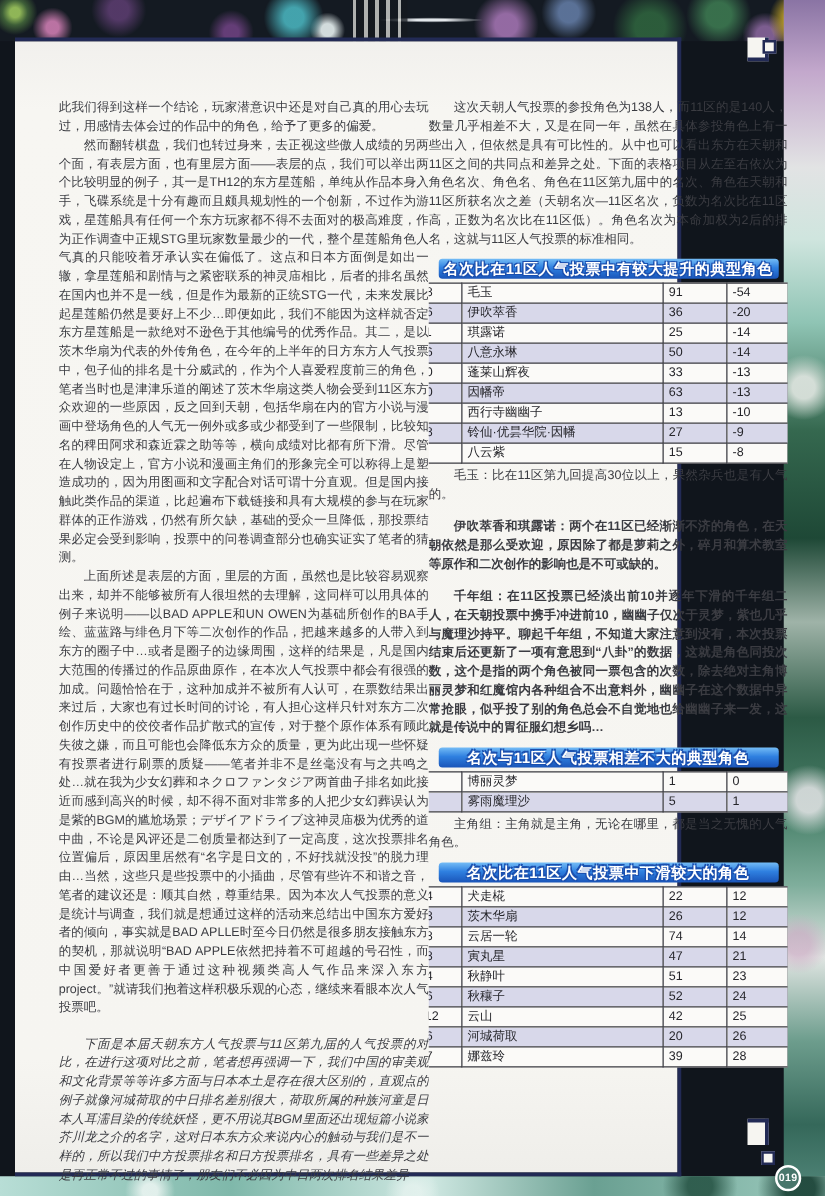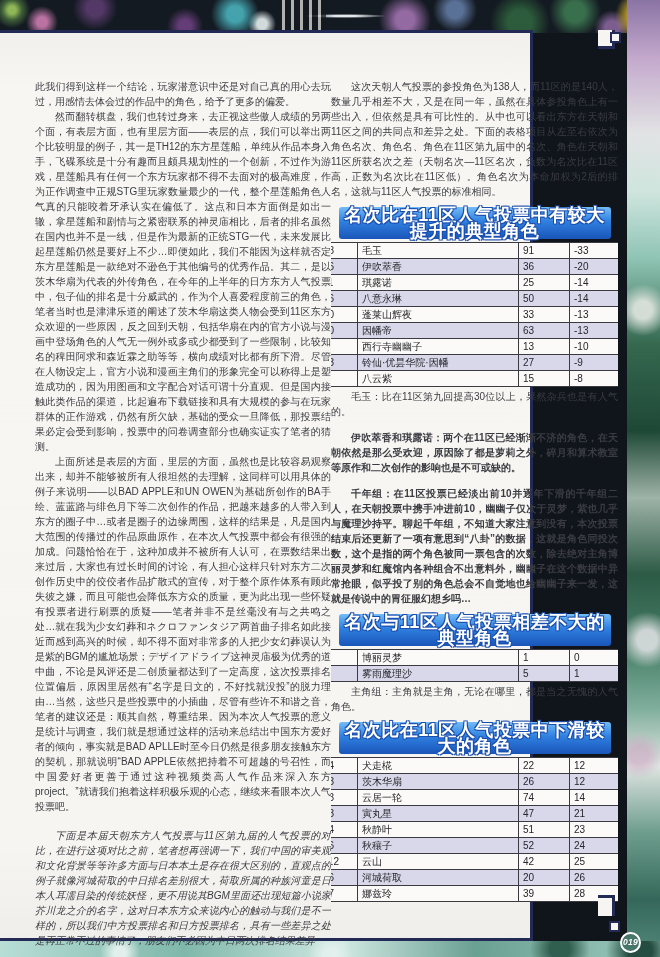--- a/index.html
+++ b/index.html
@@ -44,53 +44,52 @@
     position:absolute;left:0;top:941px;width:660px;height:16px;
     background:
       radial-gradient(circle at 120px 12px, rgba(245,250,248,.8) 6px, transparent 20px),
       radial-gradient(circle at 330px 14px, rgba(235,245,242,.7) 7px, transparent 22px),
       radial-gradient(circle at 560px 8px, rgba(40,85,70,.9) 10px, transparent 30px),
       radial-gradient(circle at 640px 10px, rgba(30,70,58,.95) 12px, transparent 34px),
       linear-gradient(90deg,#b8ded6 0%,#7fb8aa 28%,#cfe8e2 52%,#6aa092 72%,#9ccabd 100%);
   }
   
   .page{
-    position:absolute;left:0;top:30px;width:533px;height:911px;box-sizing:border-box;
+    position:absolute;left:12px;top:30px;width:533px;height:911px;box-sizing:border-box;
     background:linear-gradient(180deg,#f1f0ed 0%,#f7f6f2 6%,#f6f5f1 90%,#efeeea 100%);
     border-top:3px solid #222a55;border-right:3px solid #222a55;border-bottom:3px solid #222a55;
   }
   .corner-dot{position:absolute;background:#f6f5f1;border:2px solid #222a55;width:7px;height:7px;}
   .dot-tr{left:610px;top:32px;}
   .dot-br{left:609px;top:921px;}
   .step-tr{position:absolute;left:598px;top:30px;width:14px;height:16px;background:#f6f5f1;border-right:3px solid #222a55;border-bottom:3px solid #222a55;}
   .step-br{position:absolute;left:598px;top:895px;width:14px;height:18px;background:#f6f5f1;border-right:3px solid #222a55;border-top:3px solid #222a55;}
   .page-badge{
     position:absolute;left:620px;top:932px;width:21px;height:21px;border-radius:50%;
     background:#48766b;border:2px solid #fff;box-sizing:border-box;
     color:#fff;font-size:8.5px;font-weight:bold;line-height:17px;text-align:center;
     letter-spacing:.3px;
-    font-style:italic;
   }
   
   .col{
     position:absolute;top:46px;height:886px;overflow:hidden;
     font-size:10px;line-height:15px;text-align:justify;color:#3b3c42;
   }
   .col-left{left:35px;width:296px;}
   .col-right{left:331px;width:287px;}
   p{margin:0;}
   .ind{text-indent:20px;}
   .gap{margin-top:14px;font-style:italic;}
   .gap-sm{margin-top:11px;font-weight:bold;}
   
   .banner{
     margin:8px auto 3px auto;width:272px;
     background:linear-gradient(180deg,#74bcf6 0%,#2f80e0 45%,#1a55b9 100%);
     border-radius:3px;
-    color:#fff;font-weight:bold;font-size:18px;line-height:16px;text-align:center;
+    color:#fff;font-weight:bold;font-size:12px;line-height:16px;text-align:center;
     letter-spacing:.5px;
     text-shadow:-1px -1px 0 #1b4fae,1px -1px 0 #1b4fae,-1px 1px 0 #1b4fae,1px 1px 0 #1b4fae;
   }
   
   table.cmp{
     border-collapse:collapse;table-layout:fixed;
     width:282px;margin:1px 0 2px -13px;
     font-size:10px;color:#26262b;
     background:#fbfaf8;border:1px solid #2c2c30;
   }
@@ -125,21 +124,21 @@
   <div class="col col-right">
     <p class="ind">这次天朝人气投票的参投角色为138人，而11区的是140人，数量几乎相差不大，又是在同一年，虽然在具体参投角色上有一些出入，但依然是具有可比性的。从中也可以看出东方在天朝和11区之间的共同点和差异之处。下面的表格项目从左至右依次为角色名次、角色名、角色在11区第九届中的名次、角色在天朝和11区所获名次之差（天朝名次—11区名次，负数为名次比在11区高，正数为名次比在11区低）。角色名次为本命加权为2后的排名，这就与11区人气投票的标准相同。</p>
 
     <div class="banner">名次比在11区人气投票中有较大提升的典型角色</div>
     <table class="cmp">
       <tbody>
           <tr>
             <td class="c0">58</td>
             <td class="c1">毛玉</td>
             <td class="c2">91</td>
-            <td class="c3">-33</td>
+            <td class="c3">-54</td>
           </tr>
           <tr class="shaded">
             <td class="c0">16</td>
             <td class="c1">伊吹萃香</td>
             <td class="c2">36</td>
             <td class="c3">-20</td>
           </tr>
           <tr>
             <td class="c0">11</td>
             <td class="c1">琪露诺</td>

